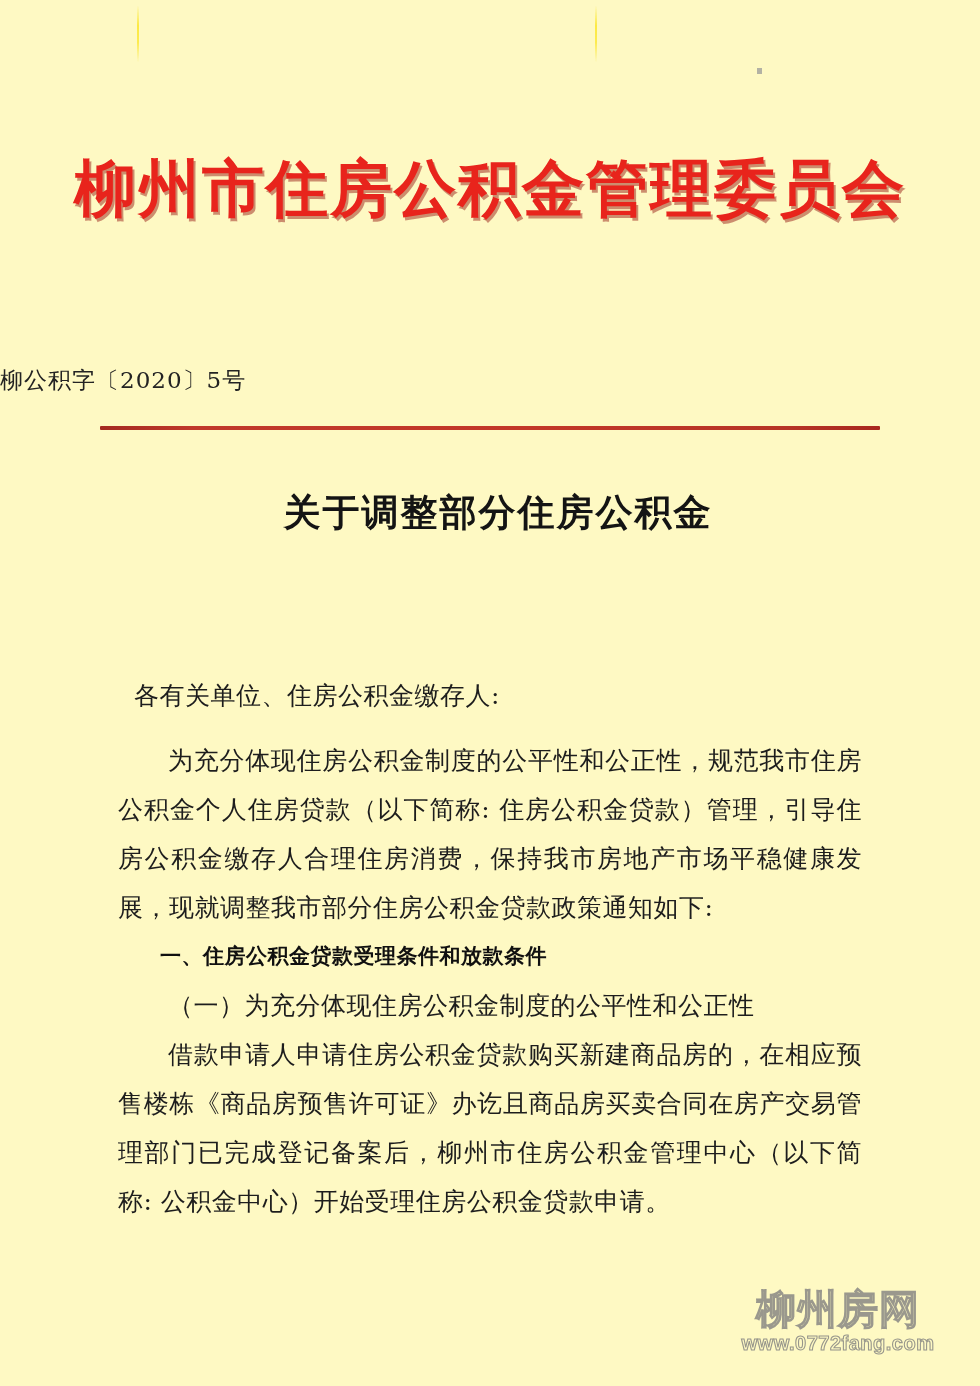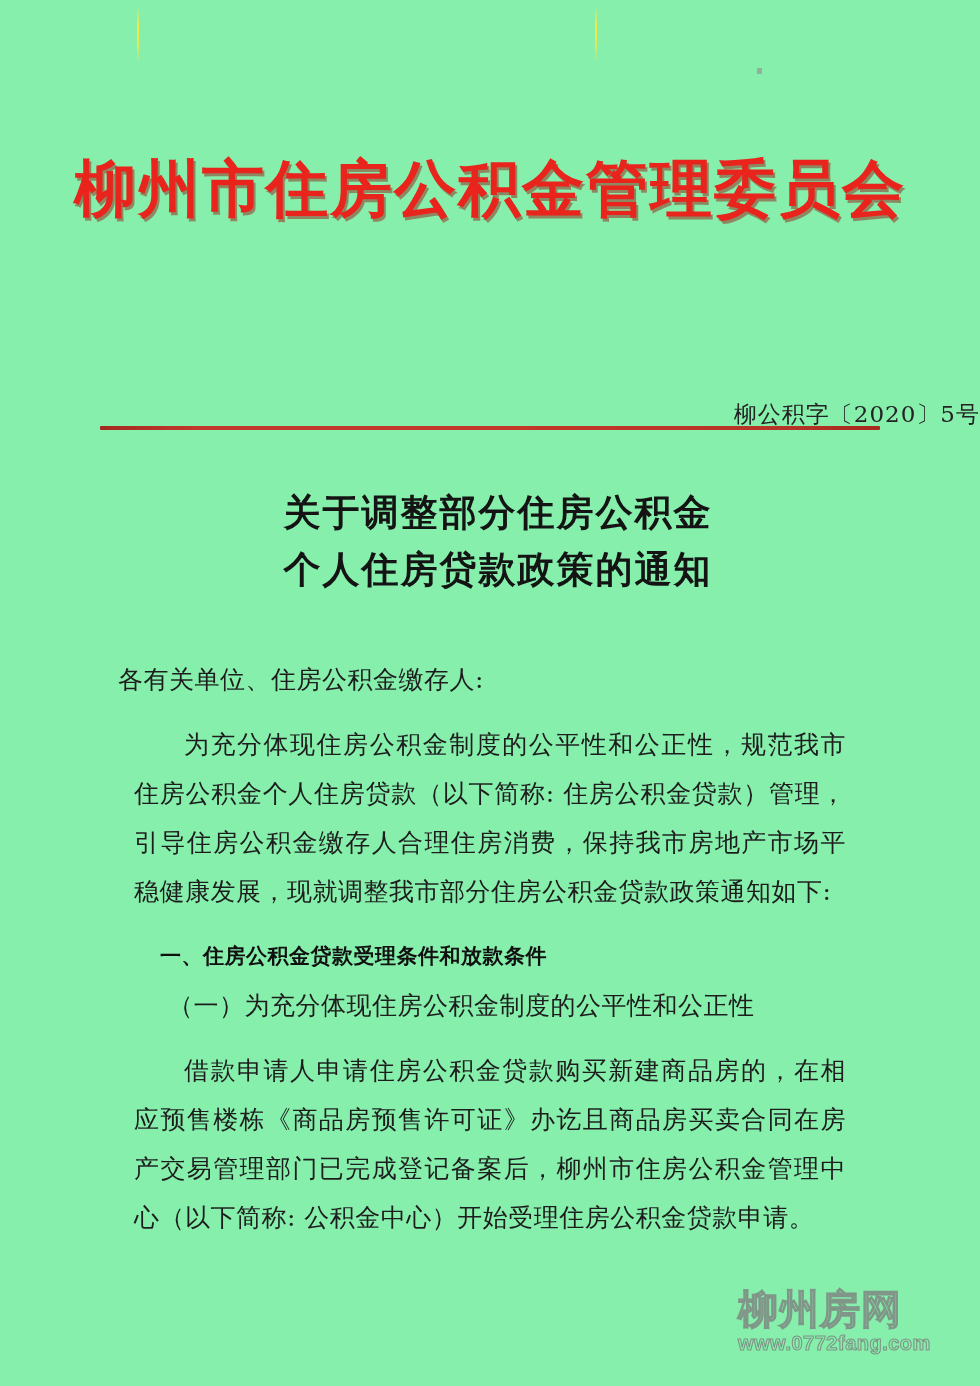--- a/index.html
+++ b/index.html
@@ -7,21 +7,21 @@
     margin: 0;
     padding: 0;
     background: #ffffff;
   }
 
   #page {
     position: relative;
     width: 980px;
     height: 1386px;
     margin: 0 auto;
-    background: #86efac;
+    background: #fef9c3;
     overflow: hidden;
     font-family: "DejaVu Serif", "Liberation Serif", serif;
     color: #1b1b1b;
   }
 
   
   .scan-streak {
     position: absolute;
     top: 6px;
     width: 2px;
@@ -61,22 +61,22 @@
     color: #e8241c;
     text-shadow: 2px 3px 0 rgba(150,22,16,0.48);
     white-space: nowrap;
   }
 
   
   .doc-number {
     position: absolute;
     left: 0;
     right: 0;
-    top: 400px;
-    text-align: right;
+    top: 366px;
+    text-align: left;
     font-size: 23px;
     line-height: 1.3;
     letter-spacing: 1px;
     color: #232323;
   }
 
   
   .red-rule {
     position: absolute;
     left: 100px;
@@ -110,27 +110,27 @@
     left: 118px;
     top: 655px;
     width: 744px;
     font-size: 25px;
     line-height: 49px;
     letter-spacing: 0.5px;
     color: #1d1d1d;
   }
 
   .para {
-    margin: 16px;
+    margin: 0;
     text-align: justify;
     text-justify: inter-character;
   }
   .para.indent { text-indent: 2em; }
 
-  .salutation { margin: 0; }
+  .salutation { margin: 16px; }
 
   .heading-1 {
     margin: 0;
     text-indent: 2em;
     font-family: "DejaVu Sans", "Liberation Sans", sans-serif;
     font-weight: 700;
     font-size: 21px;
     letter-spacing: 0.5px;
     color: #101010;
   }
@@ -141,21 +141,21 @@
     font-size: 25px;
     color: #1d1d1d;
   }
 
   
   .watermark {
     position: absolute;
     left: 738px;
     top: 1288px;
     width: 200px;
-    text-align: left;
+    text-align: center;
     user-select: none;
   }
   .wm-logo {
     font-family: "DejaVu Sans", "Liberation Sans", sans-serif;
     font-weight: 700;
     font-size: 40px;
     line-height: 42px;
     letter-spacing: 1px;
     color: transparent;
     -webkit-text-stroke: 1.3px #7e7e7e;
@@ -185,21 +185,20 @@
   <div class="scan-speck"></div>
 
   <div class="masthead">柳州市住房公积金管理委员会</div>
 
   <div class="doc-number">柳公积字〔2020〕5号</div>
 
   <div class="red-rule"></div>
 
   <div class="doc-title">
     <span class="tline">关于调整部分住房公积金</span>
-    <span class="tline">个人住房贷款政策的通知</span>
   </div>
 
   <div class="body-block">
     <p class="salutation">各有关单位、住房公积金缴存人:</p>
 
     <p class="para indent">为充分体现住房公积金制度的公平性和公正性，规范我市住房公积金个人住房贷款（以下简称: 住房公积金贷款）管理，引导住房公积金缴存人合理住房消费，保持我市房地产市场平稳健康发展，现就调整我市部分住房公积金贷款政策通知如下:</p>
 
     <p class="heading-1">一、住房公积金贷款受理条件和放款条件</p>
 
     <p class="heading-2">（一）为充分体现住房公积金制度的公平性和公正性</p>

